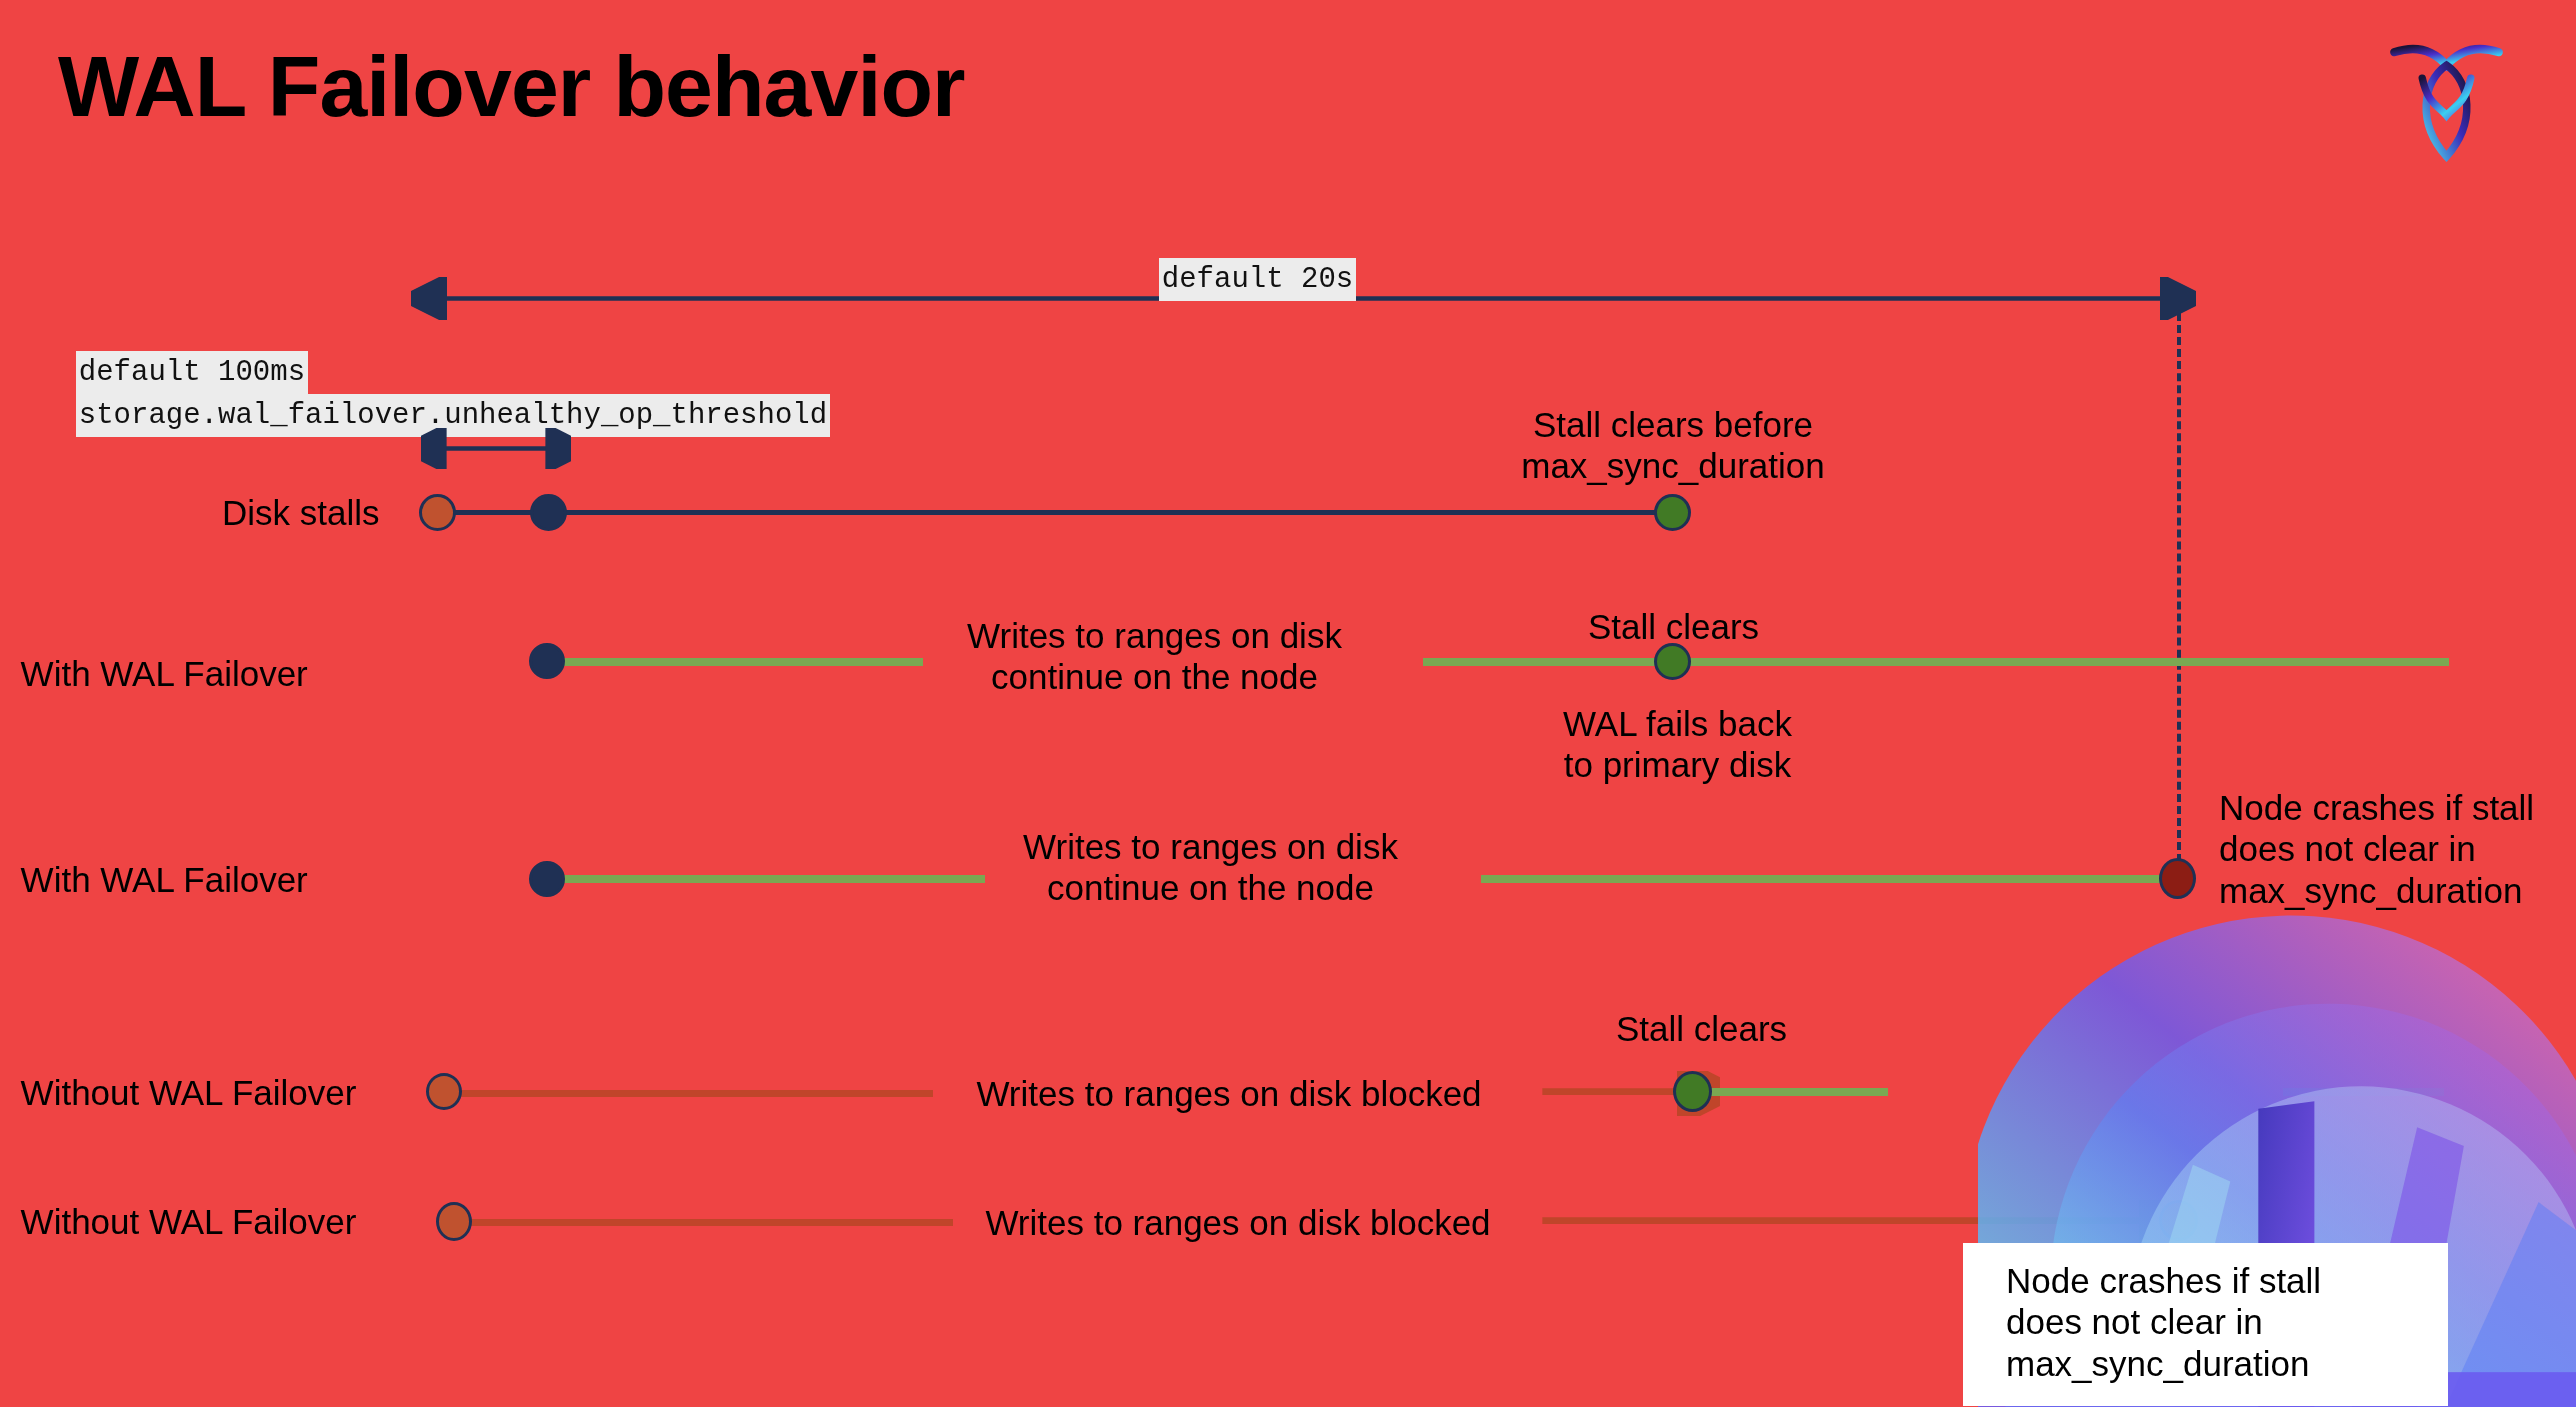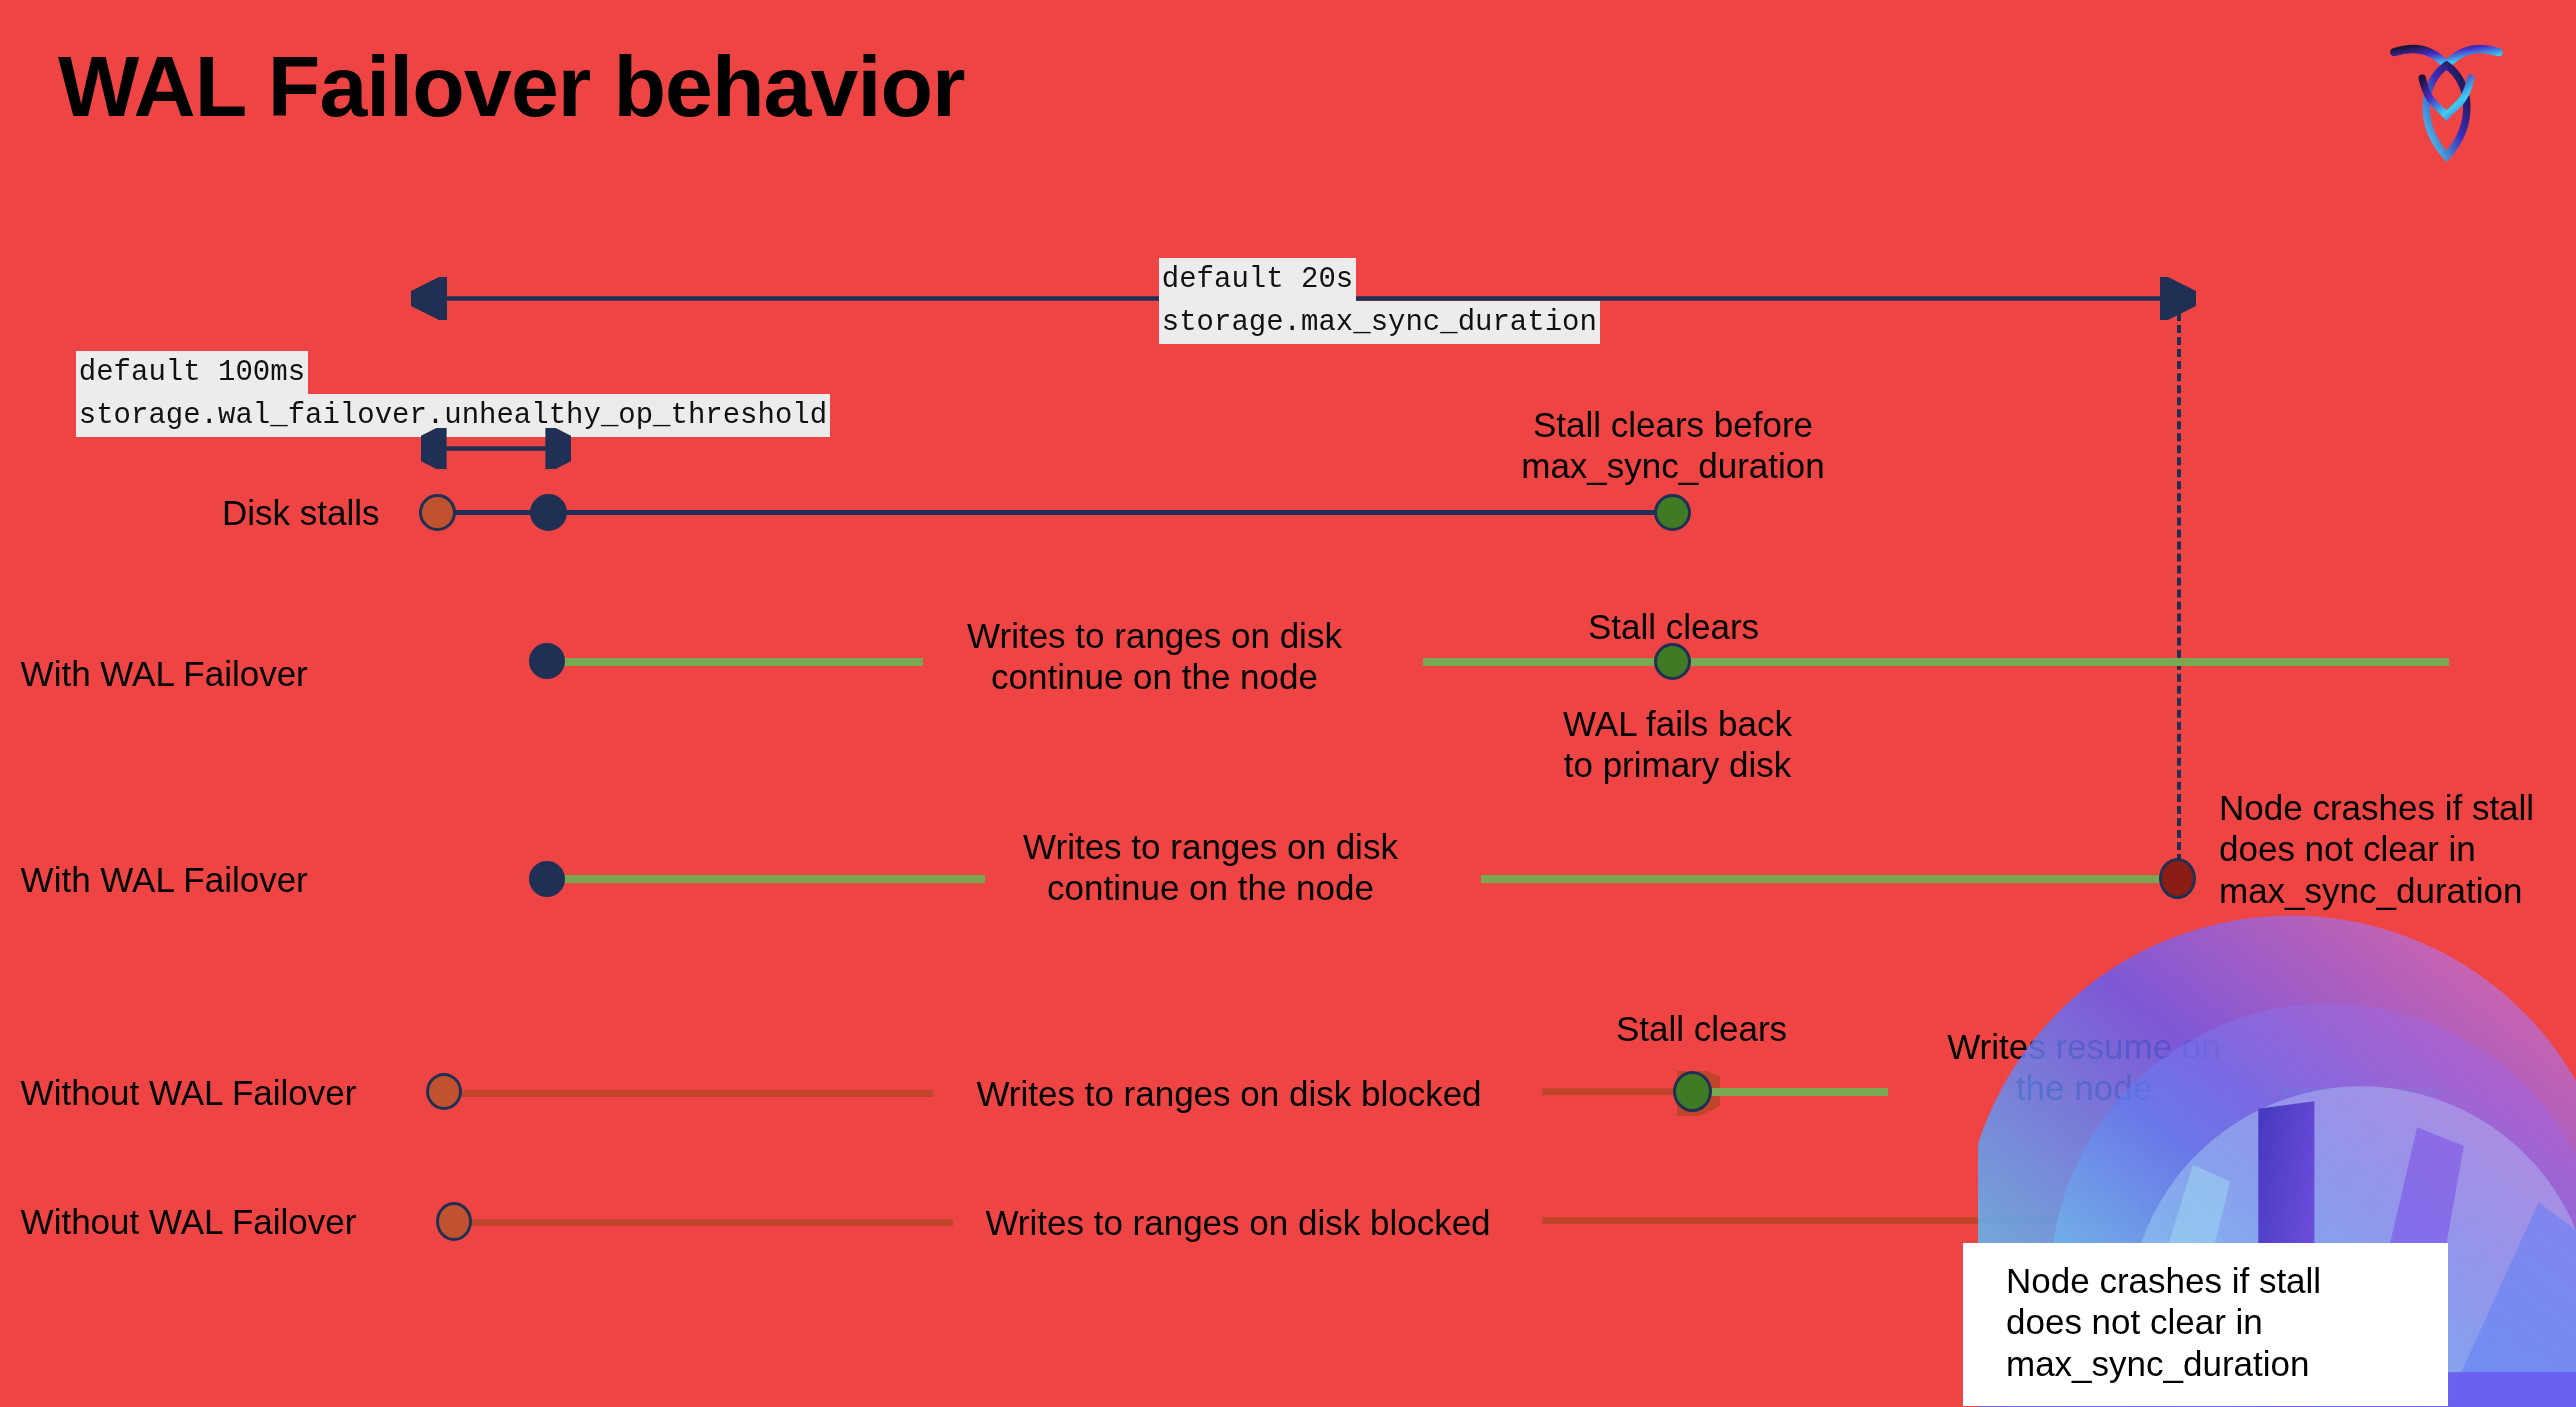--- a/index.html
+++ b/index.html
@@ -152,21 +152,20 @@
       </marker>
       <marker id="arrR" markerWidth="11" markerHeight="11" refX="1" refY="5.5" orient="auto">
         <path d="M0,0 L0,11 L11,5.5 Z" fill="#1f3054"></path>
       </marker>
     </defs>
     <line x1="34" y1="23" x2="1876" y2="23" stroke="#1f3054" stroke-width="5" marker-start="url(#arrL)" marker-end="url(#arrR)"></line>
   </svg>
 
   <div class="code-chip" style="left:1142px; top:258px;">
     <span>default 20s</span><br>
-    <span>storage.max_sync_duration</span>
   </div>
 
   <div class="code-chip" style="left:39px; top:351px;padding-left:20px;">
     <span>default 100ms</span><br>
     <span>storage.wal_failover.unhealthy_op_threshold</span>
   </div>
 
   <svg style="position:absolute;left:421px;top:428px;" width="150" height="41" viewBox="0 0 160 44">
     <line x1="22" y1="22" x2="138" y2="22" stroke="#1f3054" stroke-width="5" marker-start="url(#arrL)" marker-end="url(#arrR)"></line>
   </svg>
@@ -226,22 +225,20 @@
   </svg>
 
   <div class="line g-line" style="left:1710px; top:1088px; width:178px;"></div>
   <div class="line g-line" style="left:2283px; top:1088px; width:161px;"></div>
 
   <div class="dot dot-red" style="left:426px; top:1073px; width:36px; height:37px;"></div>
   <div class="dot dot-green" style="left:1673px; top:1071px; width:39px; height:41px;"></div>
 
   <div class="note" style="left:944px; top:1073px; width:570px;">Writes to ranges on disk  blocked</div>
   <div class="note" style="left:1580px; top:1008px; width:243px;">Stall clears</div>
-  <div class="note" style="left:1925px; top:1026px; width:318px;">Writes resume on
-the node</div>
 
   <div class="row-label" style="left:20.6px; top:1202px;">Without WAL Failover</div>
 
   <div class="line r-line" style="left:458px; top:1219px; width:495px;"></div>
 
   <svg style="position:absolute;left:1533px;top:1200px;" width="645" height="45" viewBox="0 0 690 48">
     <line x1="10" y1="22" x2="662" y2="22" stroke="#c0452a" stroke-width="7" marker-end="url(#arrRed)"></line>
   </svg>
 
   <div class="dot dot-red" style="left:436px; top:1202px; width:36px; height:39px;"></div>

